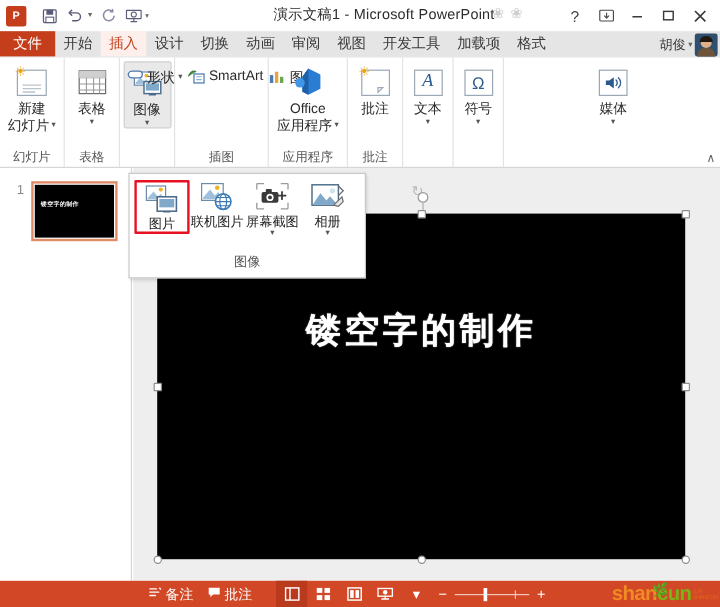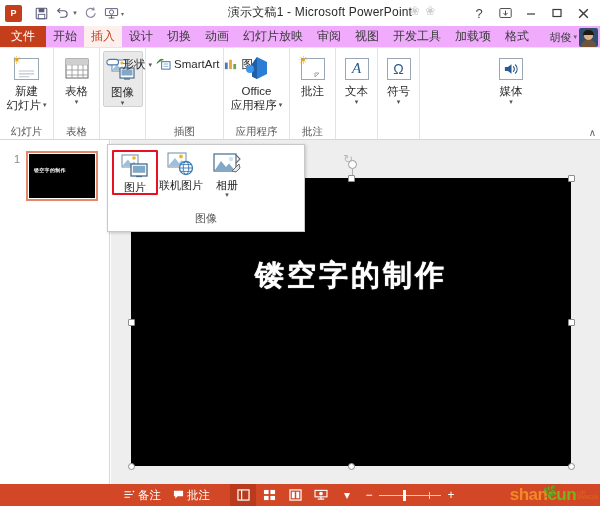--- a/index.html
+++ b/index.html
@@ -43,21 +43,21 @@
   .win-btn {
     width: 26px; height: 24px; display: flex; align-items: center; justify-content: center;
     color: #444; font-size: 13px;
   }
   .win-btn.close { font-size: 15px; }
   .skull { position: absolute; left: 410px; top: 4px; font-size: 12px; color: #cfcfcf; letter-spacing: 1px;}
 
   
   .tabstrip {
     position: absolute; left: 0; top: 26px; width: 600px; height: 22px;
-    background: #f0abfc;
+    background: #e5e5e5;
     display: flex; align-items: stretch;
     border-bottom: 1px solid #e6e6e6;
   }
   .tab-file {
     background: #c43e1c; color: #fff; font-size: 12px;
     padding: 0 11px; display: flex; align-items: center;
   }
   .tab {
     font-size: 12px; color: #3a3a3a; padding: 0 7px;
     display: flex; align-items: center; white-space: nowrap;
@@ -307,21 +307,20 @@
     </div>
   </div>
 
   <div class="tabstrip">
     <div class="tab-file">文件</div>
     <div class="tab">开始</div>
     <div class="tab active">插入</div>
     <div class="tab">设计</div>
     <div class="tab">切换</div>
     <div class="tab">动画</div>
-    <div class="tab">幻灯片放映</div>
     <div class="tab">审阅</div>
     <div class="tab">视图</div>
     <div class="tab">开发工具</div>
     <div class="tab">加载项</div>
     <div class="tab">格式</div>
 
     <div class="user-area">
       <span class="user-name">胡俊</span>
       <span class="user-caret">▾</span>
       <div class="avatar">
@@ -564,20 +563,34 @@
               <path d="M3 14 L9 7 L13 12 L16 9 L19 15 H3 Z" fill="#9fc0da"></path>
               <circle cx="15" cy="5.5" r="1.9" fill="#f0b429"></circle>
               <circle cx="20" cy="17" r="6.5" fill="#fff" stroke="#3a7ab5" stroke-width="1.3"></circle>
               <ellipse cx="20" cy="17" rx="2.8" ry="6.5" fill="none" stroke="#3a7ab5" stroke-width="1"></ellipse>
               <path d="M13.6 17 H26.4 M14.4 13.6 H25.6 M14.4 20.4 H25.6" stroke="#3a7ab5" stroke-width="0.9"></path>
             </svg>
         </div>
         <div class="dd-lbl">联机图片</div>
       </div>
 
+      <div class="dd-item">
+        <div class="dd-icon">
+          <svg width="30" height="26" viewBox="0 0 30 26">
+              <path d="M2 2 H8 M2 2 V7 M22 2 H28 M28 2 V7 M2 18 V23 M2 23 H8 M28 18 V23 M28 23 H22" fill="none" stroke="#9a9a9a" stroke-width="1.1" stroke-dasharray="0"></path>
+              <rect x="6" y="9" width="14" height="9" rx="1.5" fill="#3a3a3a"></rect>
+              <rect x="9.5" y="6.5" width="5" height="3" rx="0.8" fill="#3a3a3a"></rect>
+              <circle cx="13" cy="13.5" r="3" fill="#fff"></circle>
+              <circle cx="13" cy="13.5" r="1.6" fill="#3a3a3a"></circle>
+              <path d="M23 9 V15 M20 12 H26" stroke="#3a3a3a" stroke-width="1.5" stroke-linecap="round"></path>
+            </svg>
+        </div>
+        <div class="dd-lbl">屏幕截图</div>
+        <div class="caret-sm">▾</div>
+      </div>
 
       <div class="dd-item">
         <div class="dd-icon">
           <svg width="30" height="26" viewBox="0 0 30 26">
               <rect x="2" y="3" width="22" height="17" fill="#fff" stroke="#4a6b8a" stroke-width="1.2"></rect>
               <path d="M3 19 L9 10 L14 16 L17 12.5 L23 19.5 H3 Z" fill="#7fa8c9"></path>
               <circle cx="19" cy="8" r="2.2" fill="#cfe2f0"></circle>
               <path d="M24 4 L28 8 L24 12" fill="none" stroke="#6b6b6b" stroke-width="1.1"></path>
               <path d="M20 20 L27 13 L28 17 L24 21 Z" fill="#e8e8e8" stroke="#6b6b6b" stroke-width="1"></path>
             </svg>

